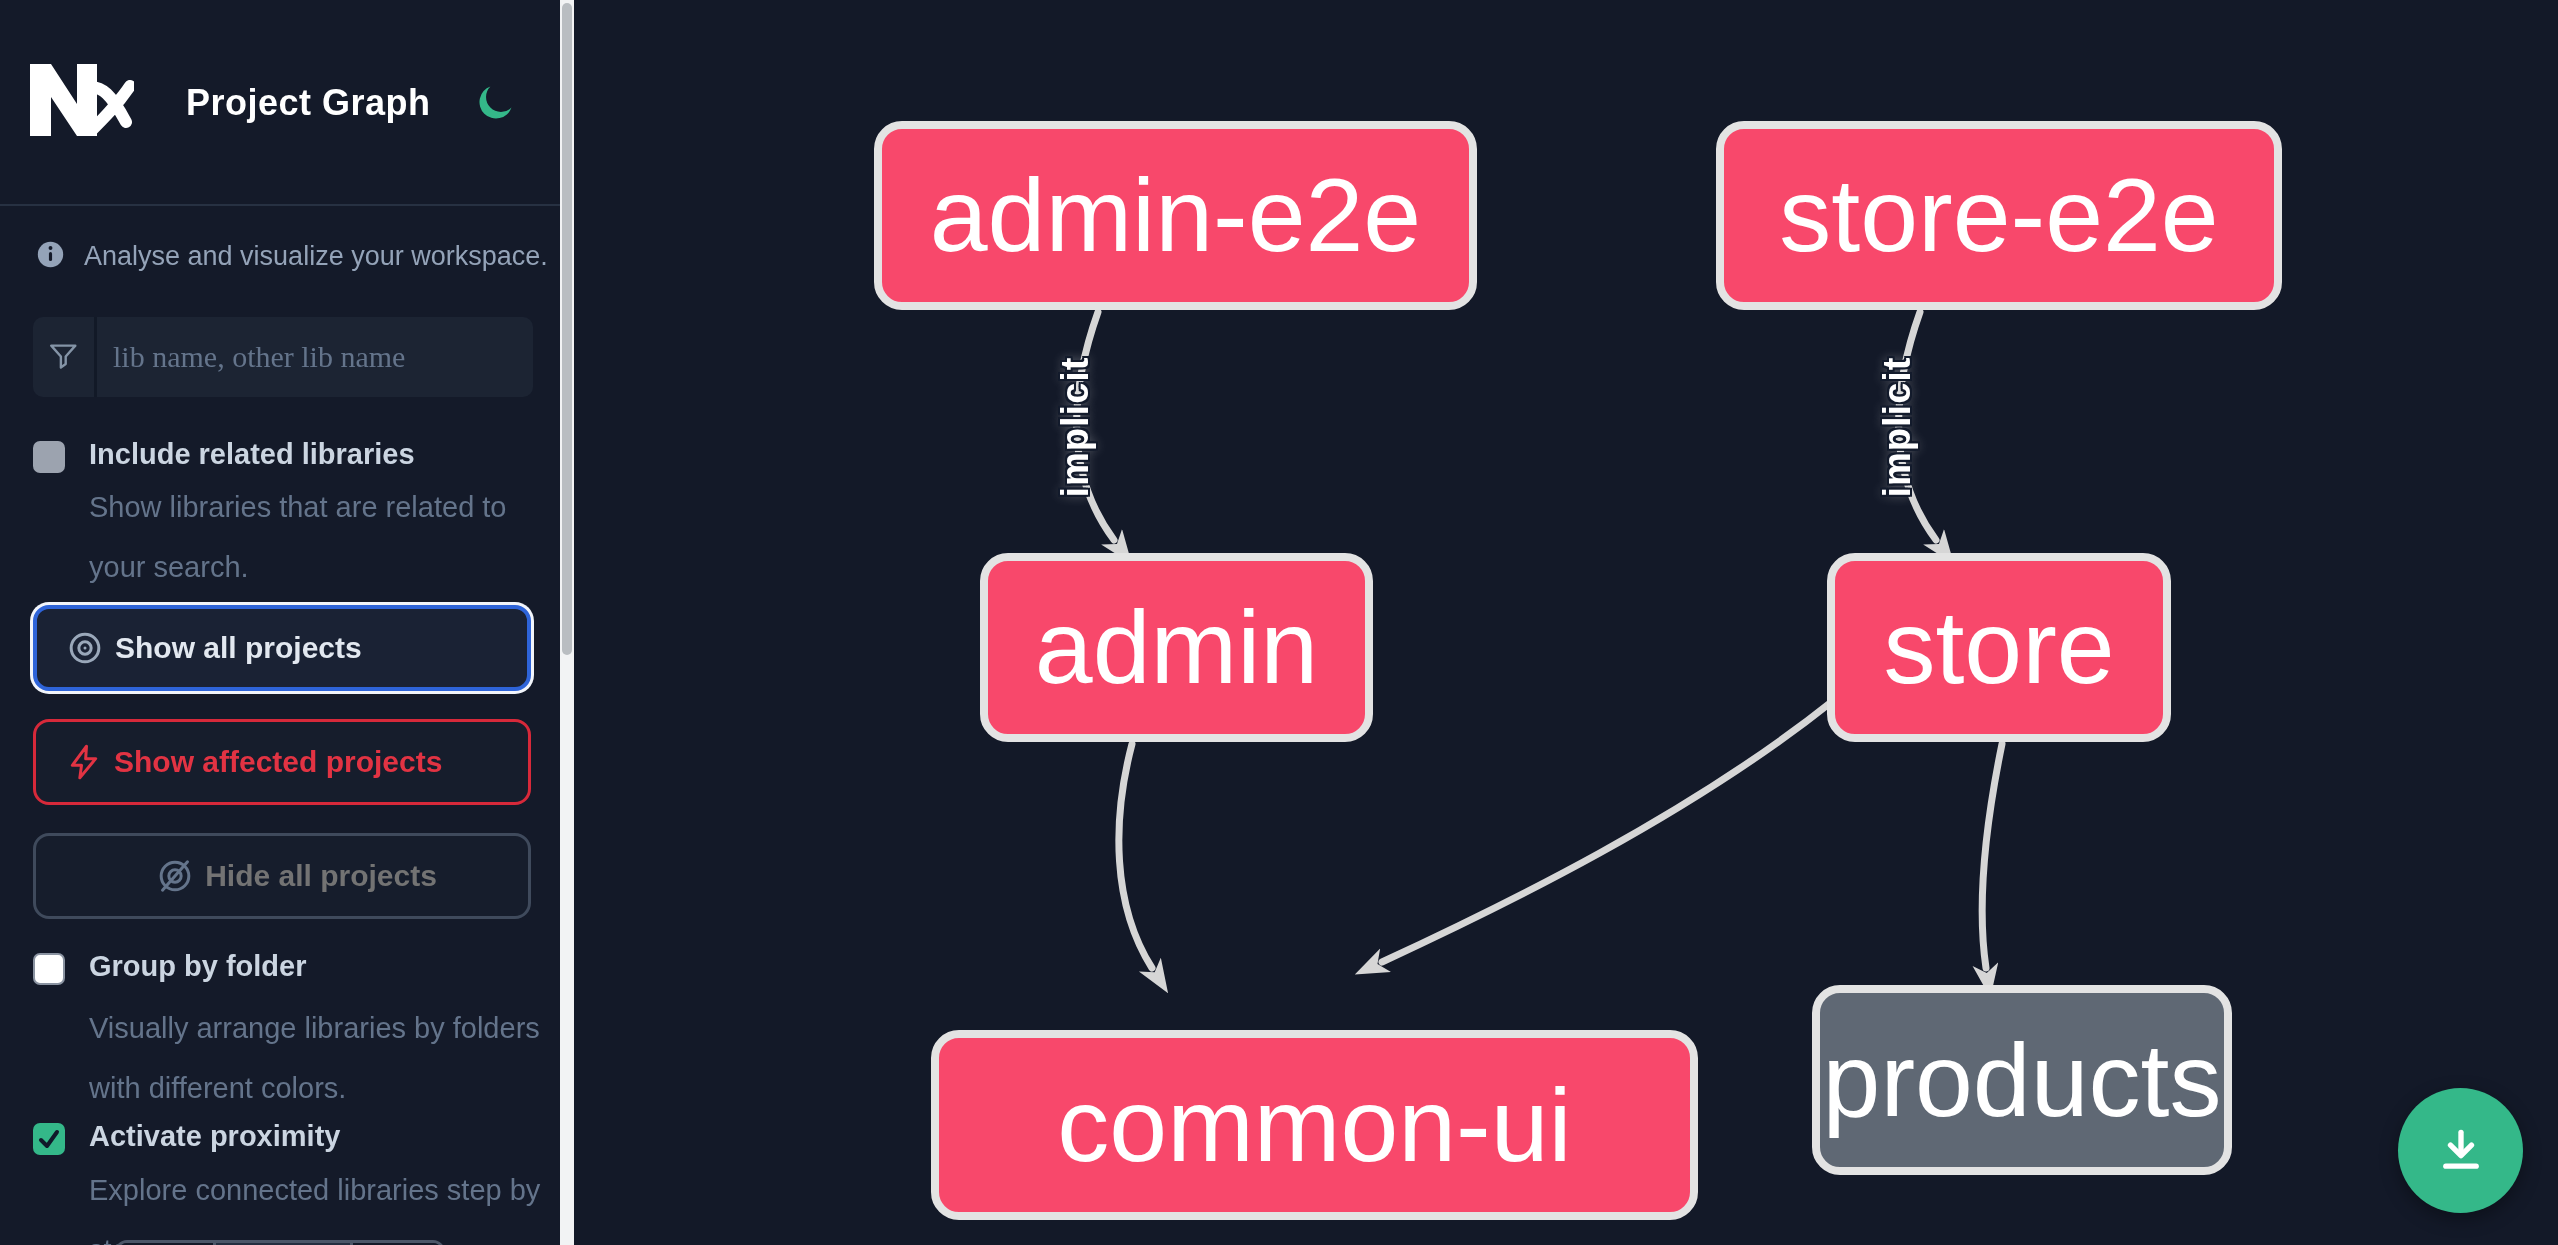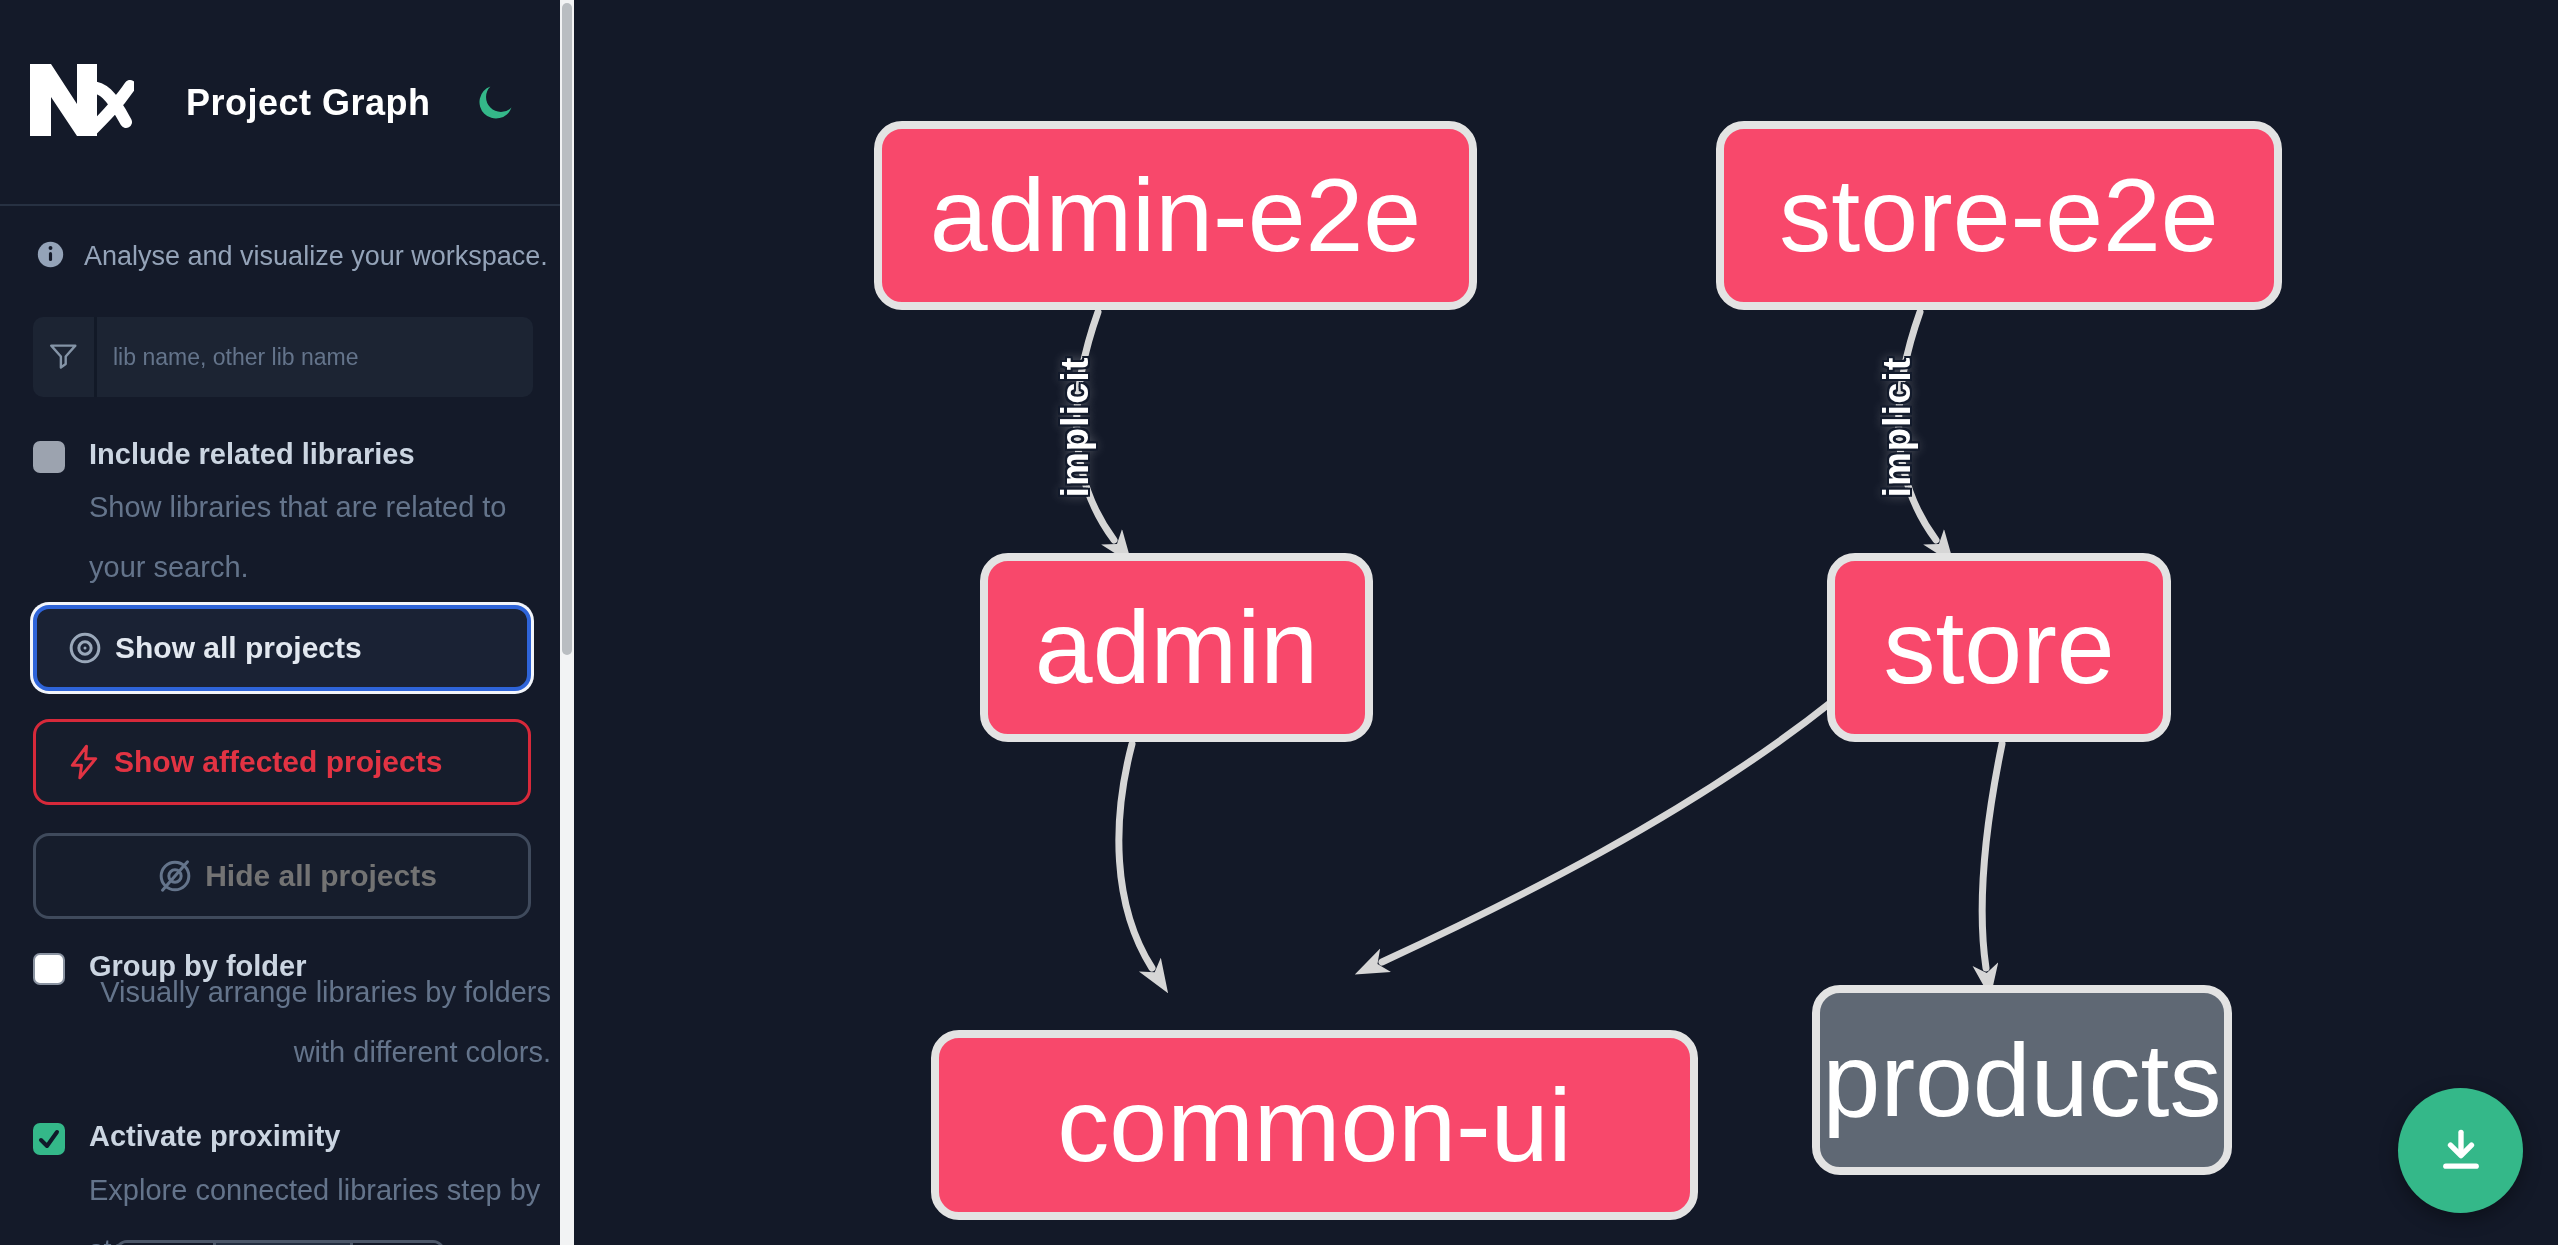--- a/index.html
+++ b/index.html
@@ -19,21 +19,21 @@
   .info-row-icon { position:absolute; left:36px; top:240px; width:29px; height:29px; }
   .tagline { position:absolute; left:84px; top:241px; font-size:27px; color:#94a3b8; white-space:nowrap; }
 
   .search-box {
     position:absolute; left:33px; top:317px; width:500px; height:80px;
     background:#1c2433; border-radius:10px; display:flex; align-items:stretch; overflow:hidden;
   }
   .search-icon-cell { width:64px; display:flex; align-items:center; justify-content:center; border-right:3px solid #121927; }
   .search-box input {
     flex:1; background:transparent; border:none; outline:none;
-    color:#e2e8f0; font-size:23px; padding:0 10px 0 16px; font-family:Liberation Sans, sans-serif;
+    color:#e2e8f0; font-size:30px; padding:0 10px 0 16px; font-family:Liberation Serif, serif;
   }
   .search-box input::placeholder { color:#64748b; opacity:1; }
 
   .checkbox { position:absolute; left:33px; width:32px; height:32px; border-radius:7px; }
   .checkbox.gray  { background:#9ca3af; }
   .checkbox.white { background:#ffffff; border:2px solid #8a93a1; }
   .checkbox.green { background:#34b889; display:flex; align-items:center; justify-content:center; }
   .toggle-label { position:absolute; left:89px; font-size:29px; font-weight:700; color:#cbd5e1; white-space:nowrap; }
   .toggle-desc  { position:absolute; left:89px; width:462px; font-size:29px; line-height:60px; color:#64748b; }
 
@@ -144,21 +144,21 @@
       <svg class="b-icon" viewBox="0 0 24 24" fill="none" stroke="#64748b" stroke-width="1.8">
         <circle cx="12" cy="12" r="8.3"></circle>
           <circle cx="12" cy="12" r="3.7"></circle>
         <path d="M4.5 20.5 19.5 3.5" stroke-linecap="round"></path>
       </svg>
       <span>Hide all projects</span>
     </div>
 
     <div class="checkbox white" style="top:953px;"></div>
     <div class="toggle-label" style="top:950px;">Group by folder</div>
-    <div class="toggle-desc" style="top:962px;text-align:right;">Visually arrange libraries by folders with different colors.</div>
+    <div class="toggle-desc" style="top:998px;">Visually arrange libraries by folders with different colors.</div>
 
     <div class="checkbox green" style="top:1123px;">
       <svg width="24" height="24" viewBox="0 0 24 24">
         <polyline points="4,13 10,19 20,5" fill="none" stroke="#10192a" stroke-width="4" stroke-linecap="round" stroke-linejoin="round"></polyline>
       </svg>
     </div>
     <div class="toggle-label" style="top:1120px;">Activate proximity</div>
     <div class="toggle-desc" style="top:1160px;">Explore connected libraries step by step.</div>
 
     <div class="segmented">

